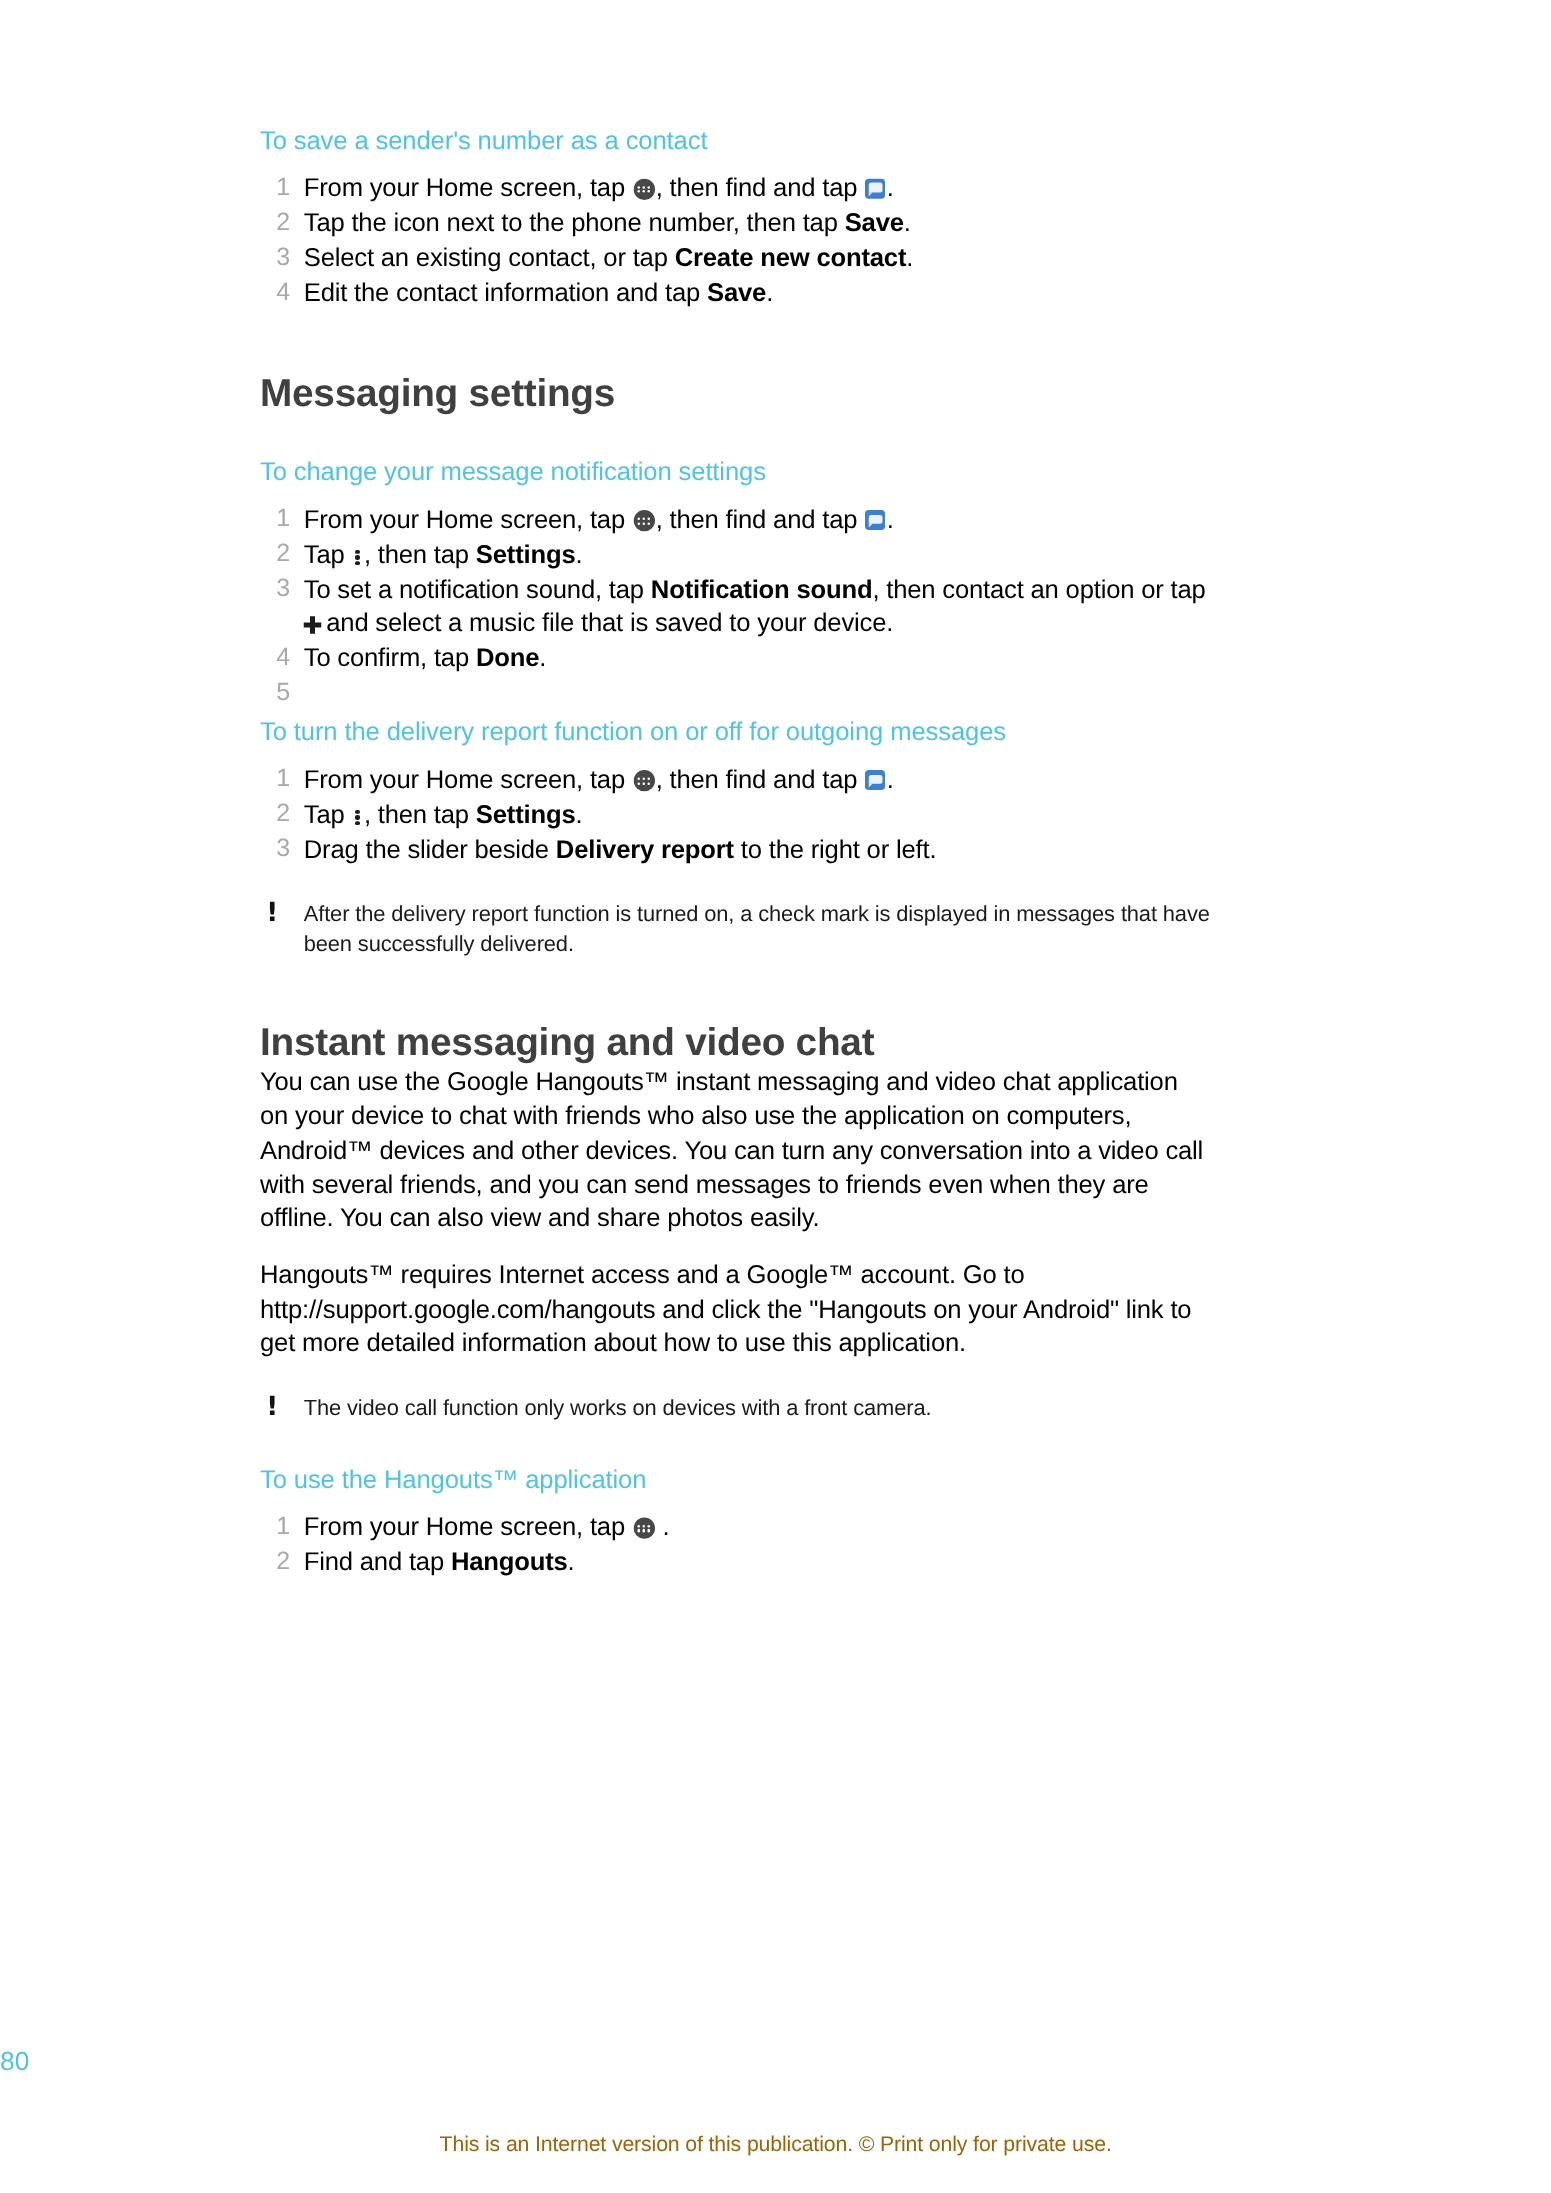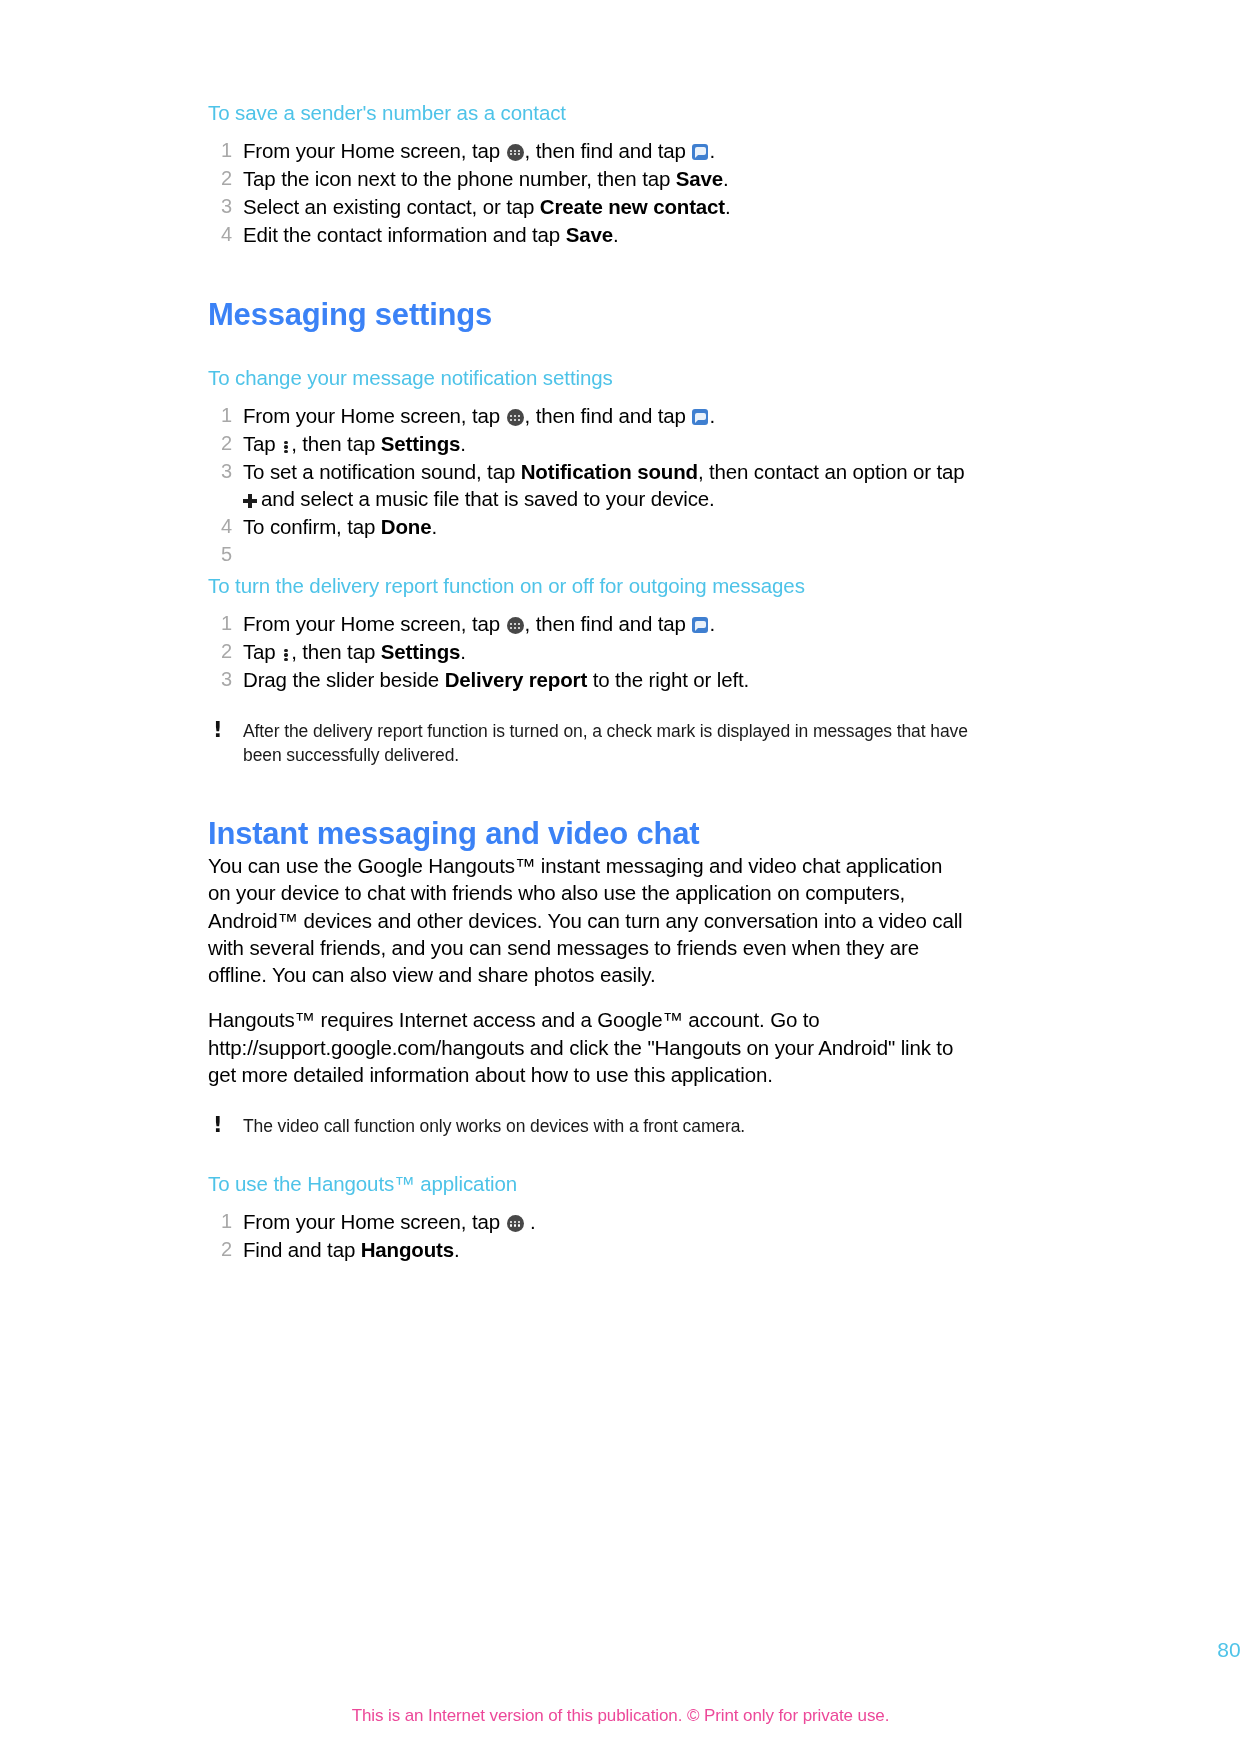--- a/index.html
+++ b/index.html
@@ -27,21 +27,21 @@
     width: 760px;
   }
 
   
   h1.section-title {
     font-size: 31px;
     font-weight: bold;
     line-height: 1.15;
     margin: 0;
     letter-spacing: -0.2px;
-    color: #3b82f6;
+    color: #404040;
   }
   .section-block { margin-top: 49px; }
   .section-block.first { margin-top: 0; }
 
   h2.proc-title {
     font-size: 20.5px;
     font-weight: normal;
     color: #4ec3e8;
     margin: 0 0 11px 0;
     line-height: 1.25;
@@ -180,32 +180,32 @@
     background: #1c1c1c;
   }
   .ico-plus i:nth-child(1){ left: 0; top: 5px; width: 14px; height: 4px; }
   .ico-plus i:nth-child(2){ left: 5px; top: 0; width: 4px; height: 14px; }
 
   
   .page-number {
     position: absolute;
     left: 0; right: 0;
     top: 1638px;
-    text-align: right;
+    text-align: left;
     font-size: 21px;
     color: #4ec3e8;
     letter-spacing: 0.2px;
   }
   .footer-note {
     position: absolute;
     left: 0; right: 0;
     top: 1706px;
     text-align: center;
     font-size: 17px;
-    color: #ec4899;
+    color: #a16207;
     letter-spacing: -0.1px;
   }
 </style>
 </head>
 <body>
 
 <div class="page">
   <div class="content">
 
     <div class="section-block first">

